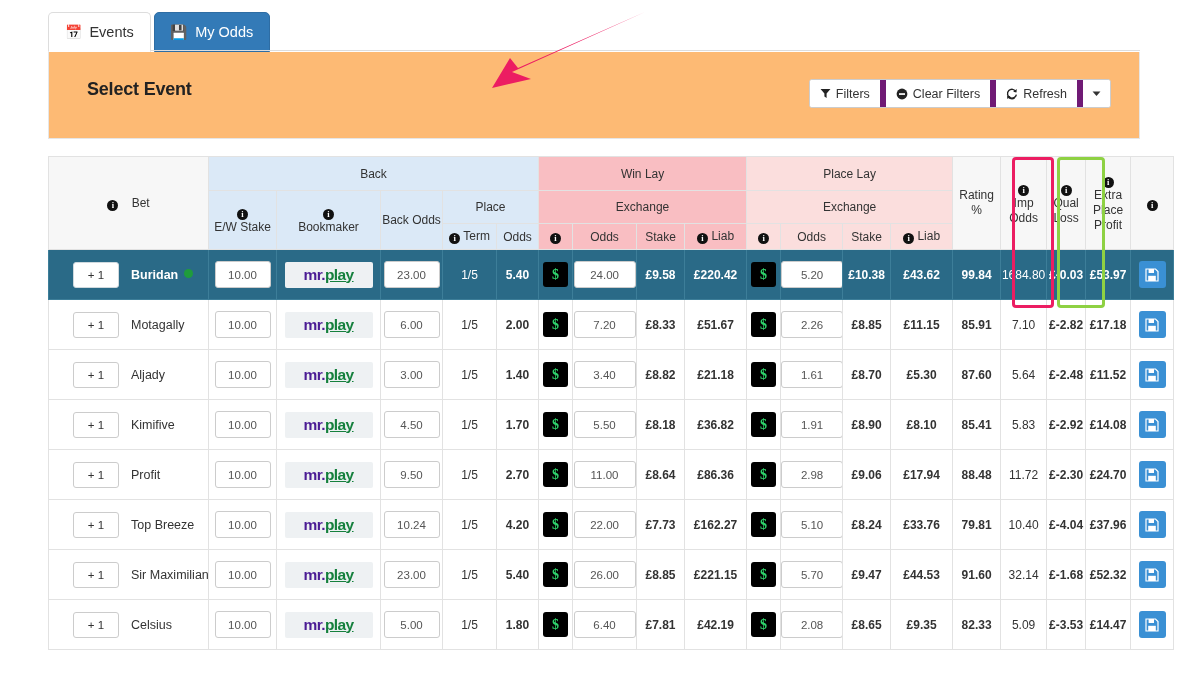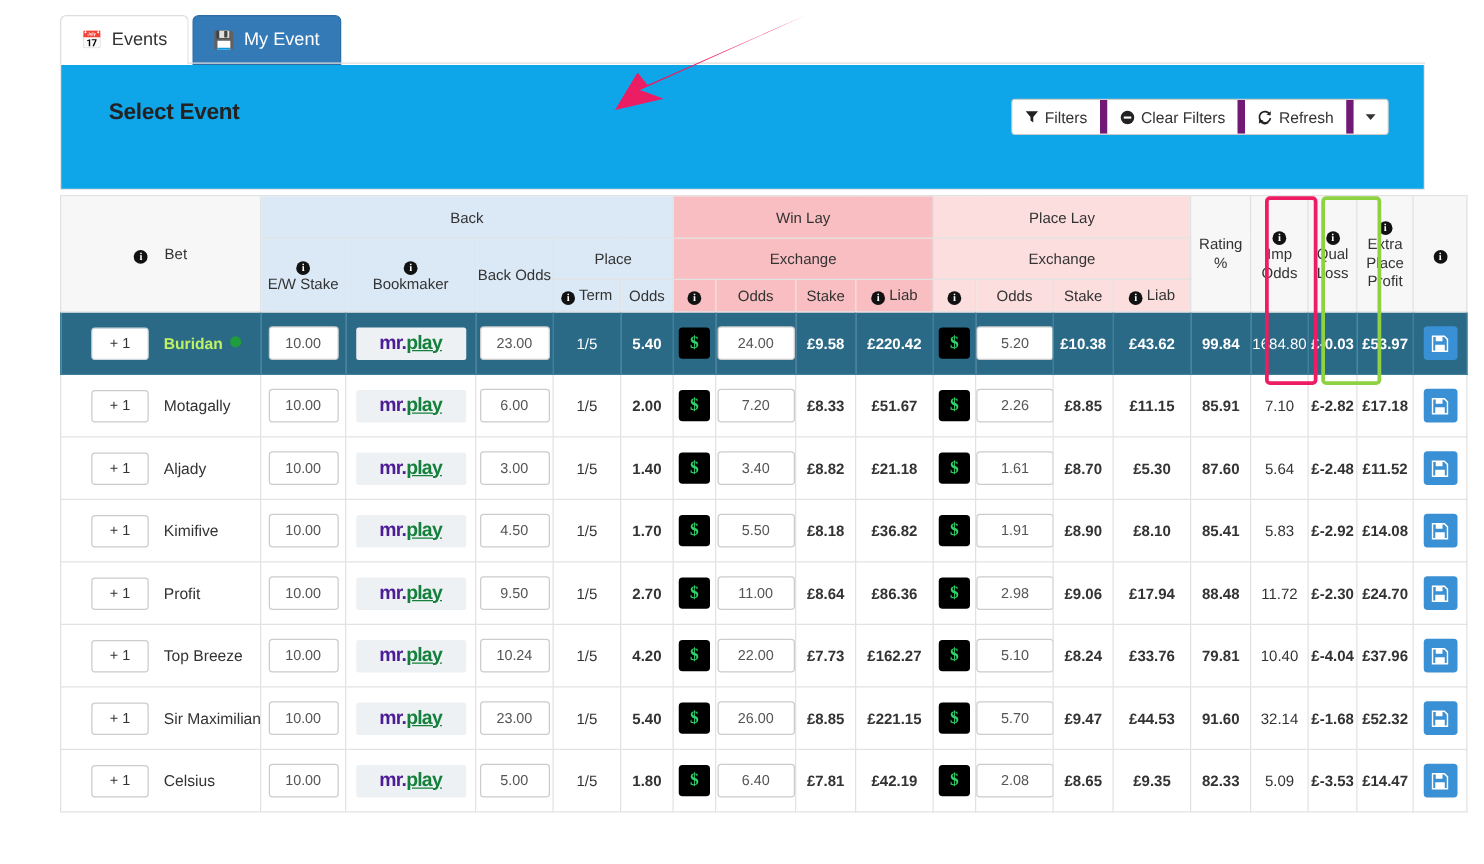--- a/index.html
+++ b/index.html
@@ -38,22 +38,22 @@
   }
   .tab .ticon { font-size: 14px; display: inline-block; }
   .tabline {
     position: absolute; left: 48px; top: 50px; width: 1092px; height: 1px;
     background: #ddd;
   }
 
   
   .panel {
     position: absolute; left: 48px; top: 52px;
-    width: 1092px; height: 100px;
-    background: #0ea5e9;
+    width: 1092px; height: 87px;
+    background: #fdba74;
     border: 1px solid #e6e6e6; border-top: none;
   }
   .sel-label {
     position: absolute; left: 38px; top: 27px;
     font-size: 18px; font-weight: bold; color: #222;
     letter-spacing: -0.2px;
   }
   .event-select {
     position: absolute; left: 155px; top: 25px;
     width: 272px; height: 32px;
@@ -133,21 +133,21 @@
 
   .betcell { display: flex; align-items: center; gap: 12px; padding-left: 24px; }
   .plusbtn {
     width: 46px; height: 26px;
     border: 1px solid #ccc; border-radius: 3px; background: #fff;
     display: flex; align-items: center; justify-content: center; gap: 4px;
     font-size: 11.5px; color: #333; cursor: pointer; flex: 0 0 auto;
   }
   tr.row.sel .plusbtn { border-color: #cfd9de; }
   .betname { font-size: 12.5px; white-space: nowrap; }
-  tr.row.sel .betname { font-weight: bold; color: #bef264; }
+  tr.row.sel .betname { font-weight: bold; color: #ffffff; }
   .gdot {
     display: inline-block; width: 9px; height: 9px; border-radius: 50%;
     background: #1f9c3c; margin-left: 6px; vertical-align: 1px;
   }
 
   .inp {
     width: 56px; height: 27px; margin: 0 auto;
     border: 1px solid #ccc; border-radius: 3px; background: #fff;
     display: flex; align-items: center; justify-content: center;
     font-size: 11.5px; color: #555; cursor: text;
@@ -197,21 +197,21 @@
 
 <div class="page">
 
   <div class="tabbar">
     <div class="tab active">
       <span class="ticon">📅</span>
       <span>Events</span>
     </div>
     <div class="tab inactive">
       <span class="ticon">💾</span>
-      <span>My Event</span>
+      <span>My Odds</span>
     </div>
   </div>
   <div class="tabline"></div>
 
   <div class="panel">
     <div class="sel-label">Select Event</div>
 
 
     <div class="btn-group">
       <div class="tbtn">

